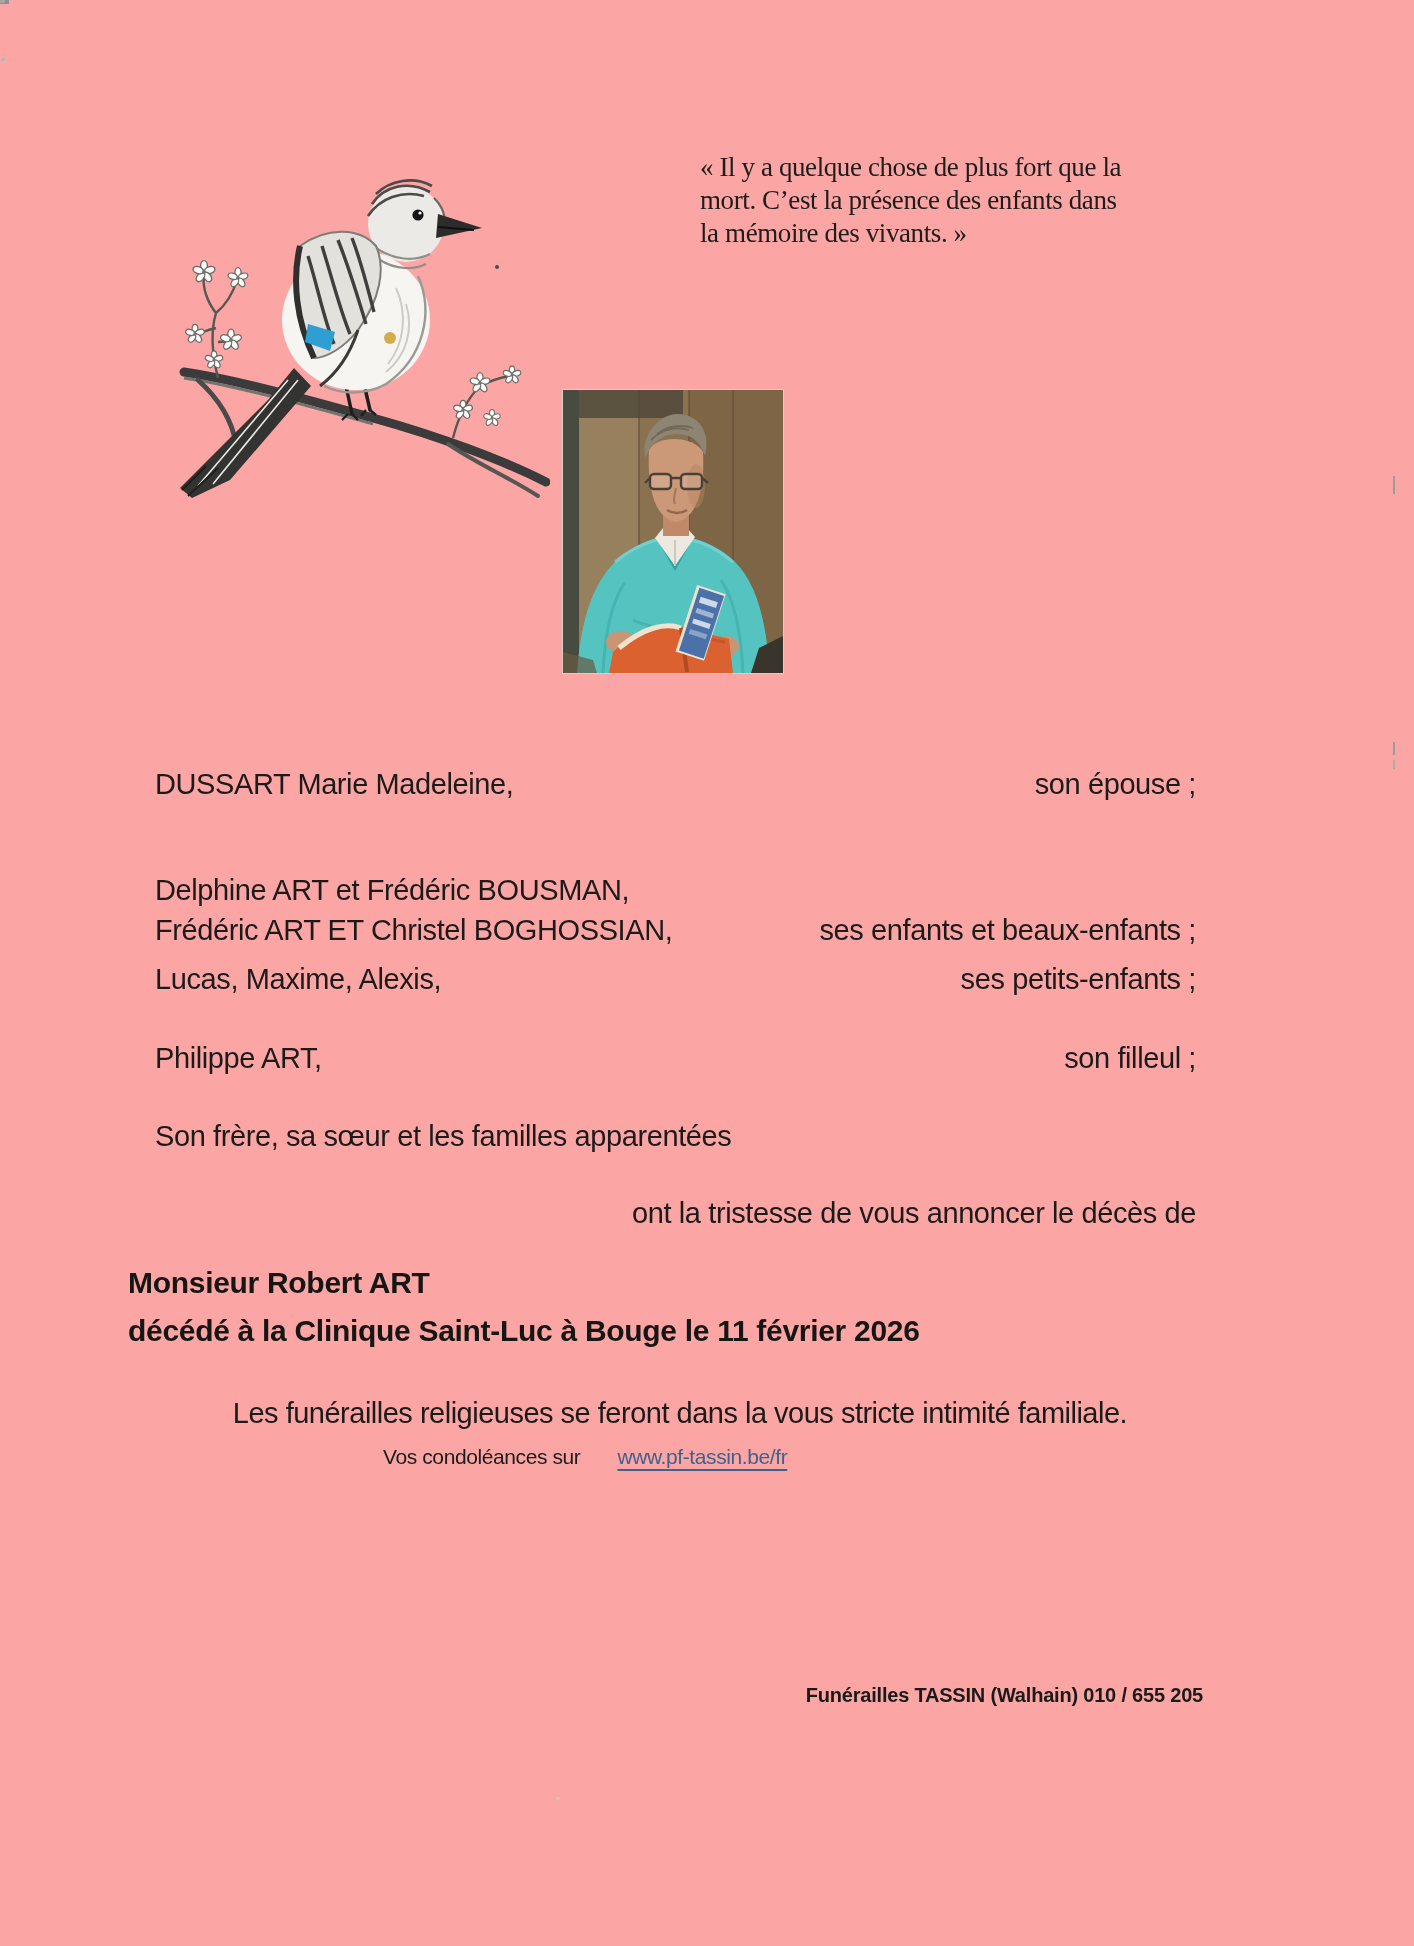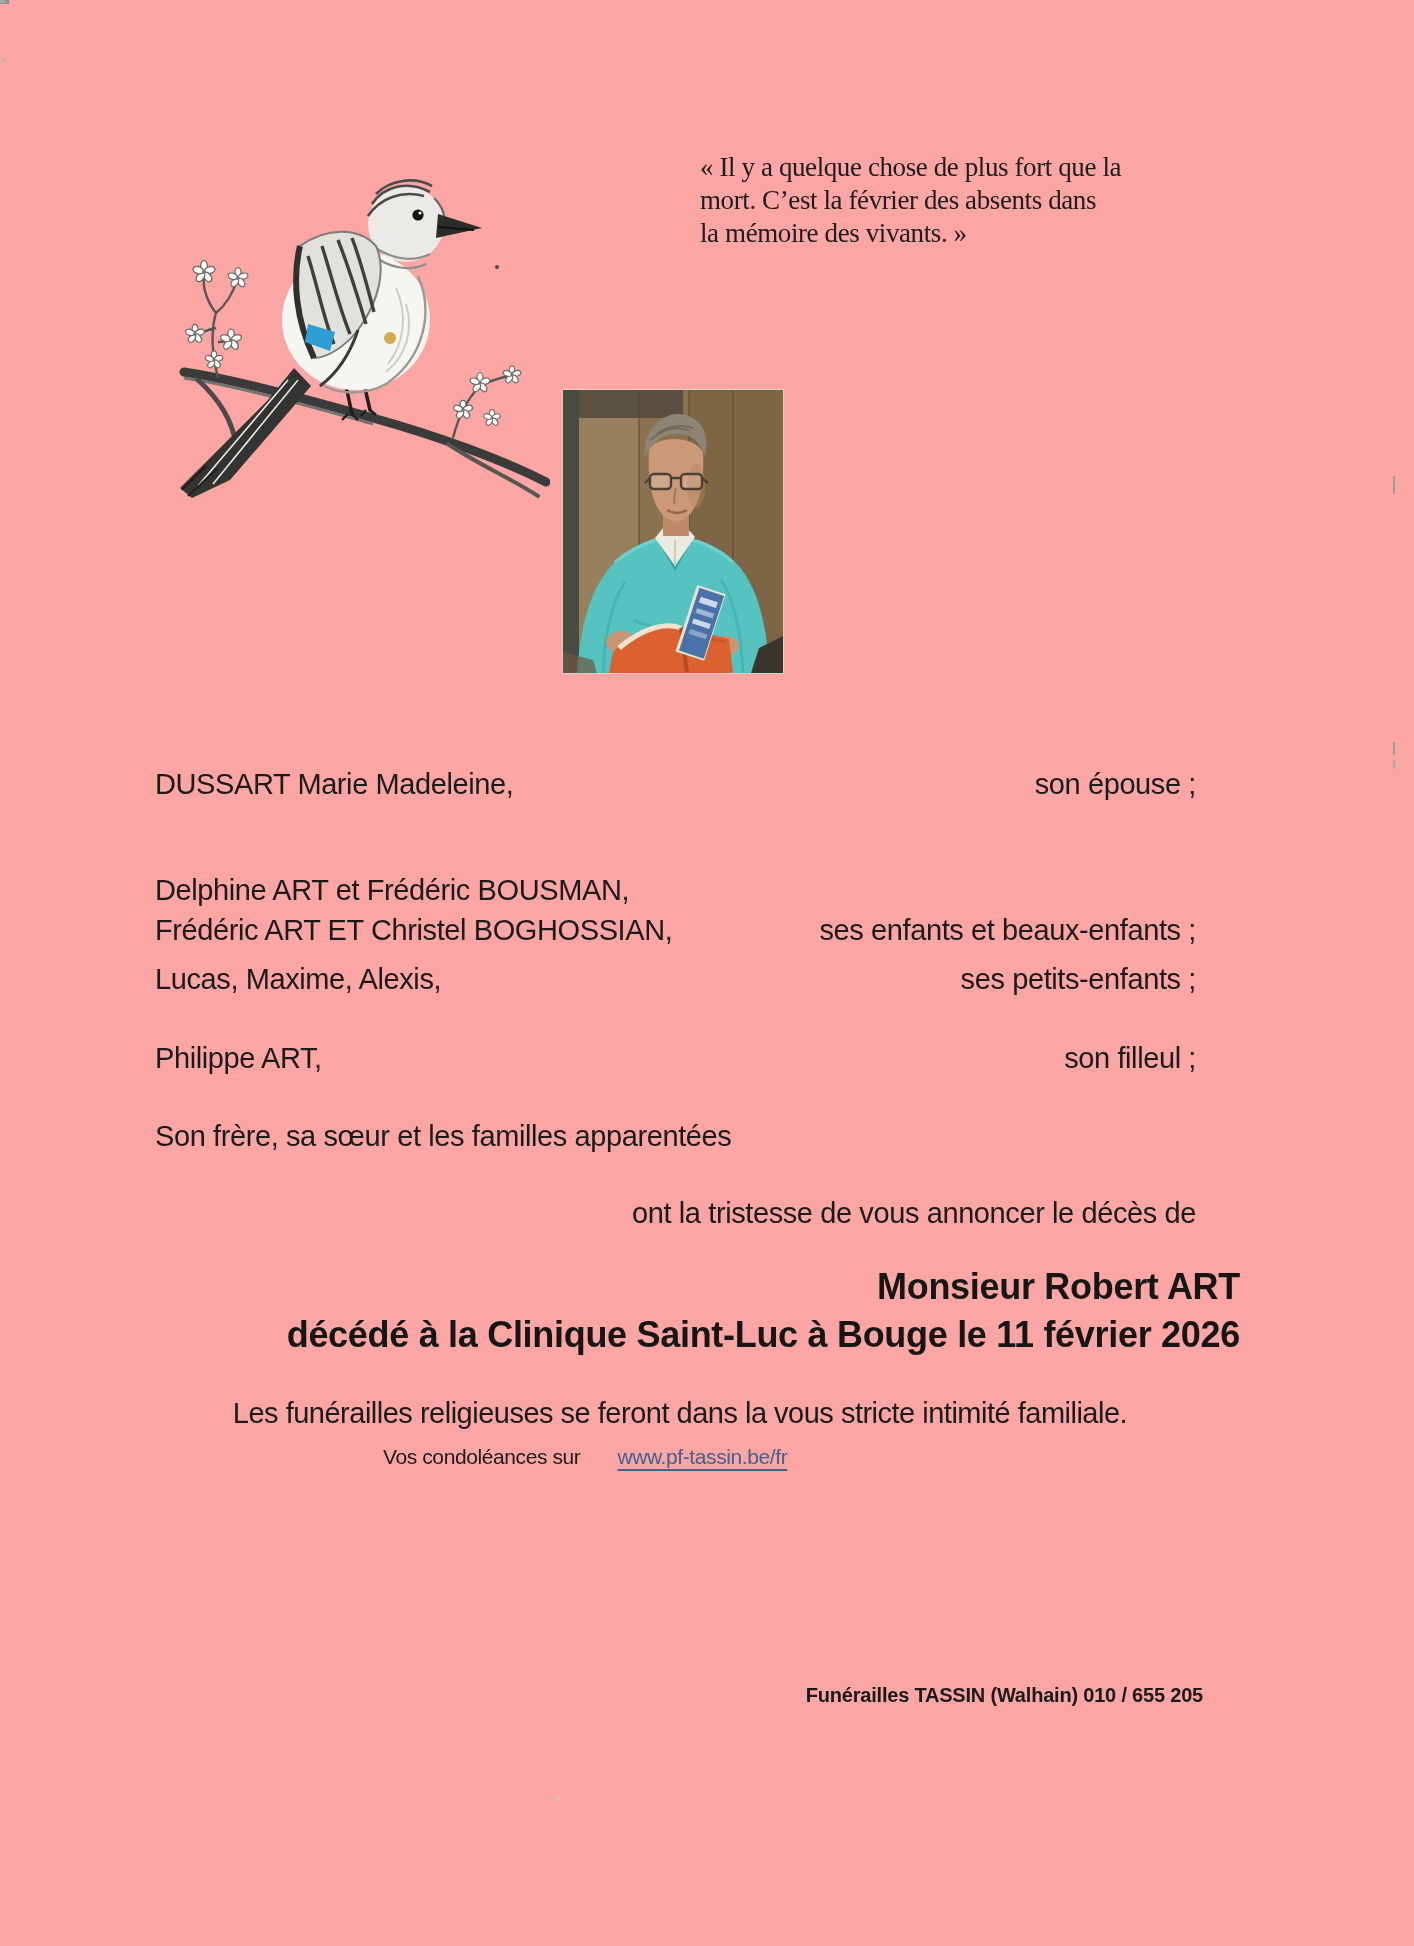--- a/index.html
+++ b/index.html
@@ -36,22 +36,22 @@
   .r1{top:766px;}
   .r2{top:870px;align-items:flex-end;}
   .r2 .nm2 span{display:block;line-height:40px;}
   .r2 .rel{line-height:40px;}
   .r3{top:961px;text-align:right;}
   .r4{top:1040px;}
   .r5{top:1118px;}
   .announce{top:1195px;justify-content:flex-end;}
   
   .title{
-    position:absolute;left:120px;width:1120px;text-align:right;
-    font-weight:bold;font-size:36px;letter-spacing:-0.3px;color:#161615;
+    position:absolute;left:128px;width:1120px;text-align:left;
+    font-weight:bold;font-size:30px;letter-spacing:-0.3px;color:#161615;
   }
   .t1{top:1266px;}
   .t2{top:1314px;}
   .notice{
     position:absolute;left:120px;top:1397px;width:1120px;text-align:center;
     font-size:29px;letter-spacing:-0.5px;color:#1b1b1a;
   }
   .condolences{
     position:absolute;left:383px;top:1445px;display:flex;gap:37px;
     font-size:21px;letter-spacing:-0.4px;color:#1b1b1a;
@@ -74,21 +74,21 @@
   <div class="artifact a2"></div>
   <div class="artifact a3"></div>
   <div class="artifact dot-period"></div>
   <div class="artifact h1"></div>
   <div class="artifact h2"></div>
   <div class="artifact h3"></div>
   <div class="artifact dot-faint"></div>
 
   <div class="quote">
     <div>«  Il y a quelque chose de plus fort que la</div>
-    <div>mort. C’est la février des absents dans</div>
+    <div>mort. C’est la présence des enfants dans</div>
     <div>la mémoire des vivants. »</div>
   </div>
 
   <div class="bird">
     <svg viewBox="0 0 432 384" xmlns="http://www.w3.org/2000/svg">
       <defs>
         <g id="flower">
           <ellipse cx="0" cy="-6" rx="3.4" ry="5.4" fill="#fbfbfa" stroke="#6a6a66" stroke-width="1.4"></ellipse>
           <ellipse cx="5.7" cy="-1.9" rx="3.4" ry="5.4" fill="#fbfbfa" stroke="#6a6a66" stroke-width="1.4" transform="rotate(72 5.7 -1.9)"></ellipse>
           <ellipse cx="3.5" cy="4.9" rx="3.4" ry="5.4" fill="#fbfbfa" stroke="#6a6a66" stroke-width="1.4" transform="rotate(144 3.5 4.9)"></ellipse>

